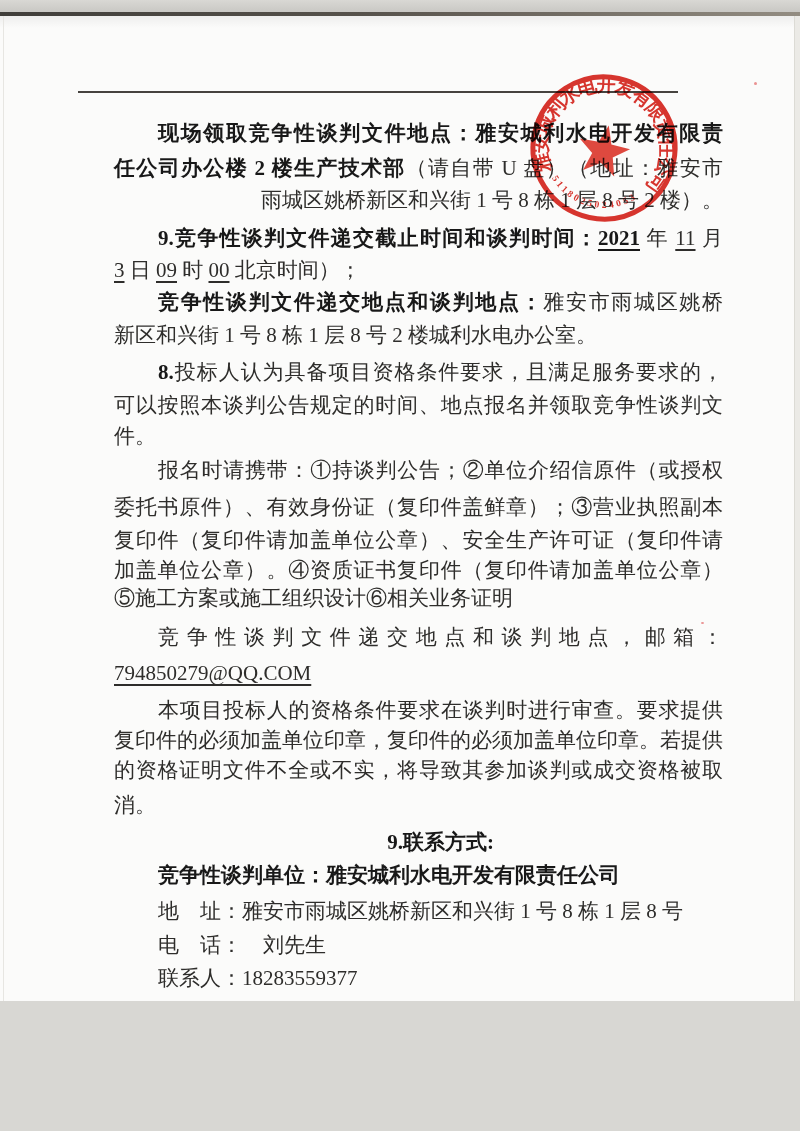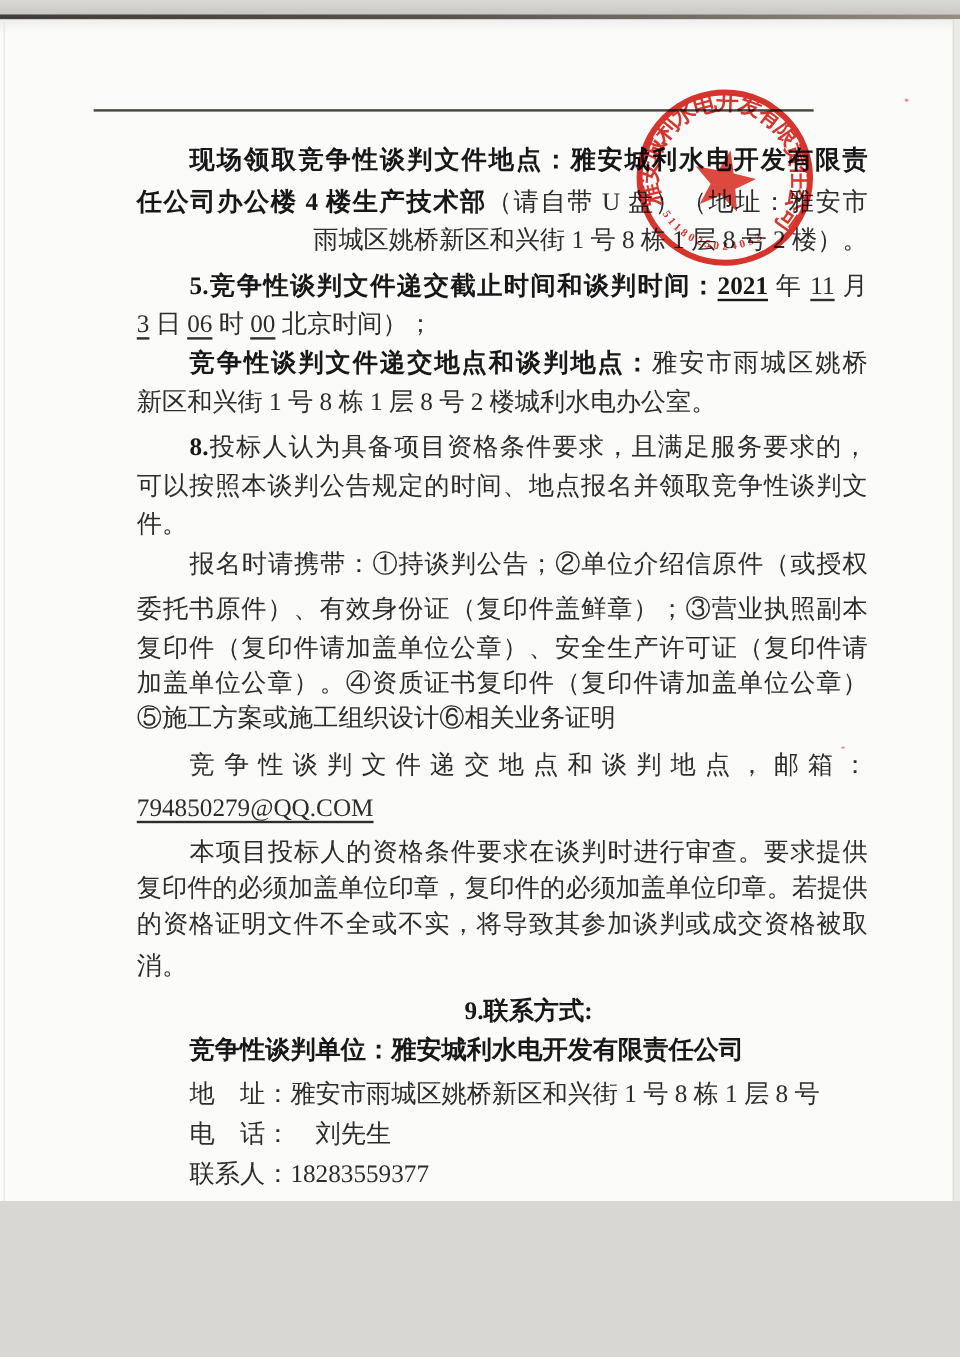--- a/index.html
+++ b/index.html
@@ -52,24 +52,24 @@
   <div class="edge-top-line"></div>
   <div class="edge-top-shadow"></div>
   <div class="edge-left"></div>
   <div class="edge-right"></div>
   <div class="edge-bottom"></div>
 
   <div class="rule"></div>
 
   <div>
       <div class="ln i j" style="top: 117px;"><span class="b ">现场领取竞争性谈判文件地点：雅安城利水电开发有限责</span></div>
-      <div class="ln j" style="top: 152px;"><span class="b ">任公司办公楼 4 楼生产技术部</span><span class="">（请自带 U 盘）（地址：雅安市</span></div>
+      <div class="ln j" style="top: 152px;"><span class="b ">任公司办公楼 2 楼生产技术部</span><span class="">（请自带 U 盘）（地址：雅安市</span></div>
       <div class="ln" style="top: 184px; text-align: right;"><span class="">雨城区姚桥新区和兴街 1 号 8 栋 1 层 8 号 2 楼）。</span></div>
-      <div class="ln i j" style="top: 222px;"><span class="b ">5.竞争性谈判文件递交截止时间和谈判时间：</span><span class="b u">2021</span><span class=""> 年 </span><span class="u">11</span><span class=""> 月</span></div>
-      <div class="ln" style="top: 254px;"><span class="u">3</span><span class=""> 日 </span><span class="u">06</span><span class=""> 时 </span><span class="u">00</span><span class=""> 北京时间）；</span></div>
+      <div class="ln i j" style="top: 222px;"><span class="b ">9.竞争性谈判文件递交截止时间和谈判时间：</span><span class="b u">2021</span><span class=""> 年 </span><span class="u">11</span><span class=""> 月</span></div>
+      <div class="ln" style="top: 254px;"><span class="u">3</span><span class=""> 日 </span><span class="u">09</span><span class=""> 时 </span><span class="u">00</span><span class=""> 北京时间）；</span></div>
       <div class="ln i j" style="top: 286px;"><span class="b ">竞争性谈判文件递交地点和谈判地点：</span><span class="">雅安市雨城区姚桥</span></div>
       <div class="ln" style="top: 319px;"><span class="">新区和兴街 1 号 8 栋 1 层 8 号 2 楼城利水电办公室。</span></div>
       <div class="ln i j" style="top: 356px;"><span class="b ">8.</span><span class="">投标人认为具备项目资格条件要求，且满足服务要求的，</span></div>
       <div class="ln j" style="top: 389px;"><span class="">可以按照本谈判公告规定的时间、地点报名并领取竞争性谈判文</span></div>
       <div class="ln" style="top: 420px;"><span class="">件。</span></div>
       <div class="ln i j" style="top: 454px;"><span class="">报名时请携带：①持谈判公告；②单位介绍信原件（或授权</span></div>
       <div class="ln j" style="top: 491px;"><span class="">委托书原件）、有效身份证（复印件盖鲜章）；③营业执照副本</span></div>
       <div class="ln j" style="top: 524px;"><span class="">复印件（复印件请加盖单位公章）、安全生产许可证（复印件请</span></div>
       <div class="ln j" style="top: 556px; font-family: Liberation Mono, monospace;"><span class="">加盖单位公章）。④资质证书复印件（复印件请加盖单位公章）</span></div>
       <div class="ln" style="top: 582px;"><span class="">⑤施工方案或施工组织设计⑥相关业务证明</span></div>

